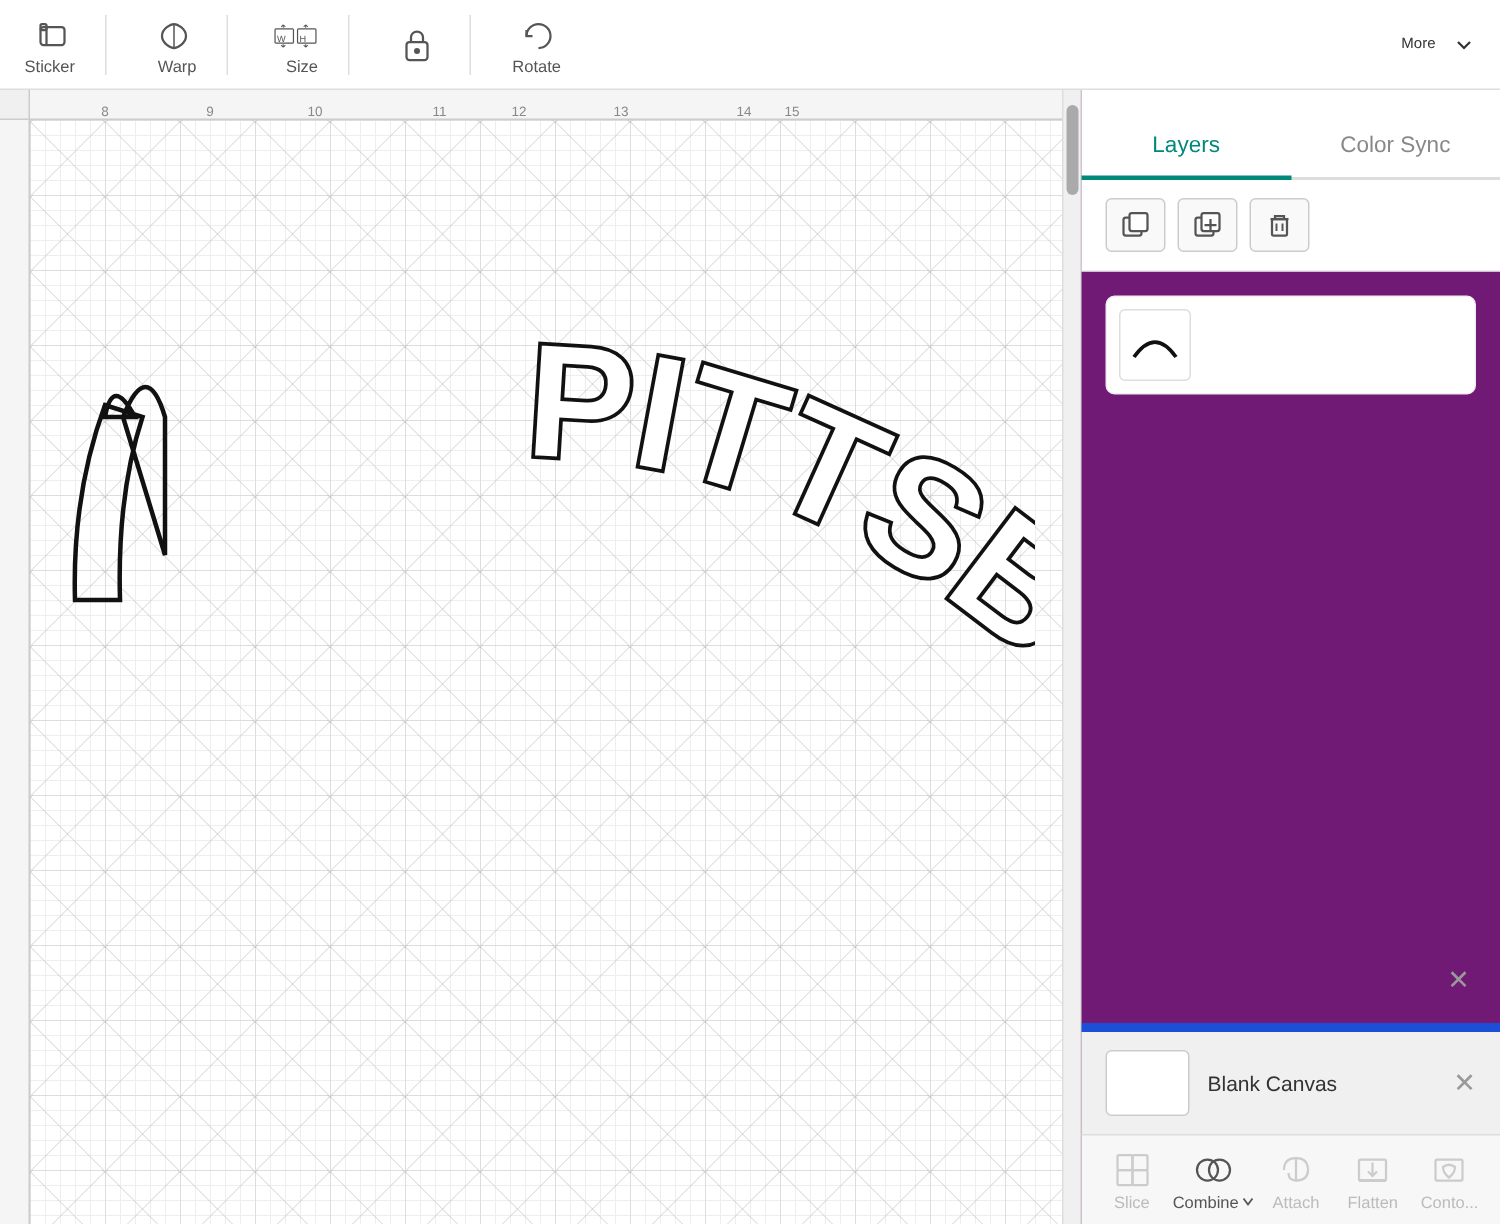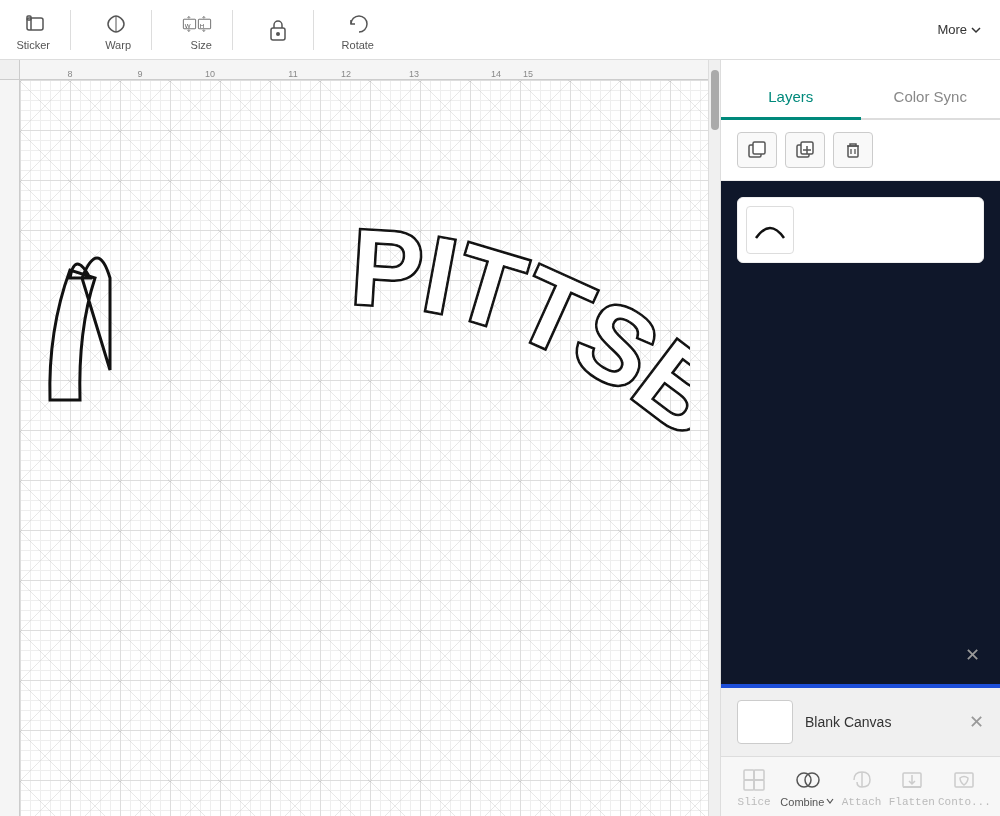--- a/index.html
+++ b/index.html
@@ -33,22 +33,22 @@
       justify-content: center;
     }
     .toolbar-separator {
       width: 1px;
       height: 40px;
       background: #ddd;
     }
     .more-btn {
       display: flex;
       align-items: center;
-      gap: 3px;
-      font-size: 13px;
+      gap: 13px;
+      font-size: 10px;
       color: #333;
       cursor: pointer;
       padding: 4px 8px;
       border-radius: 4px;
     }
 
     
     .main-area {
       display: flex;
       flex: 1;
@@ -140,21 +140,21 @@
       width: 8px;
       height: 60px;
       background: #aaa;
       border-radius: 4px;
       margin-top: 10px;
     }
 
     
     .right-panel {
       width: 280px;
-      background: #0f172a;
+      background: #701a75;
       border-left: 1px solid #ddd;
       display: flex;
       flex-direction: column;
       flex-shrink: 0;
     }
 
     
     .panel-tabs {
       display: flex;
       background: #fff;
@@ -238,21 +238,21 @@
     }
     .layer-type {
       font-size: 12px;
       color: #888;
     }
 
     
     .blank-canvas-section {
       padding: 12px 16px;
       background: #f0f0f0;
-      border-top: 4px solid #1d4ed8;
+      border-top: 6px solid #1d4ed8;
       display: flex;
       align-items: center;
       gap: 12px;
     }
     .blank-canvas-thumb {
       width: 56px;
       height: 44px;
       background: #fff;
       border: 1px solid #ccc;
       border-radius: 4px;
@@ -282,21 +282,21 @@
       cursor: pointer;
       min-width: 48px;
     }
     .bottom-tool .icon-wrap {
       width: 28px;
       height: 28px;
       display: flex;
       align-items: center;
       justify-content: center;
     }
-    .bottom-tool.disabled { color: #bbb; font-family: Liberation Mono, monospace; }
+    .bottom-tool.disabled { color: #bbb; }
     .combine-btn-wrap {
       position: relative;
     }
 
     
     .ruler-tick {
       position: absolute;
       bottom: 0;
       font-size: 9px;
       color: #888;

